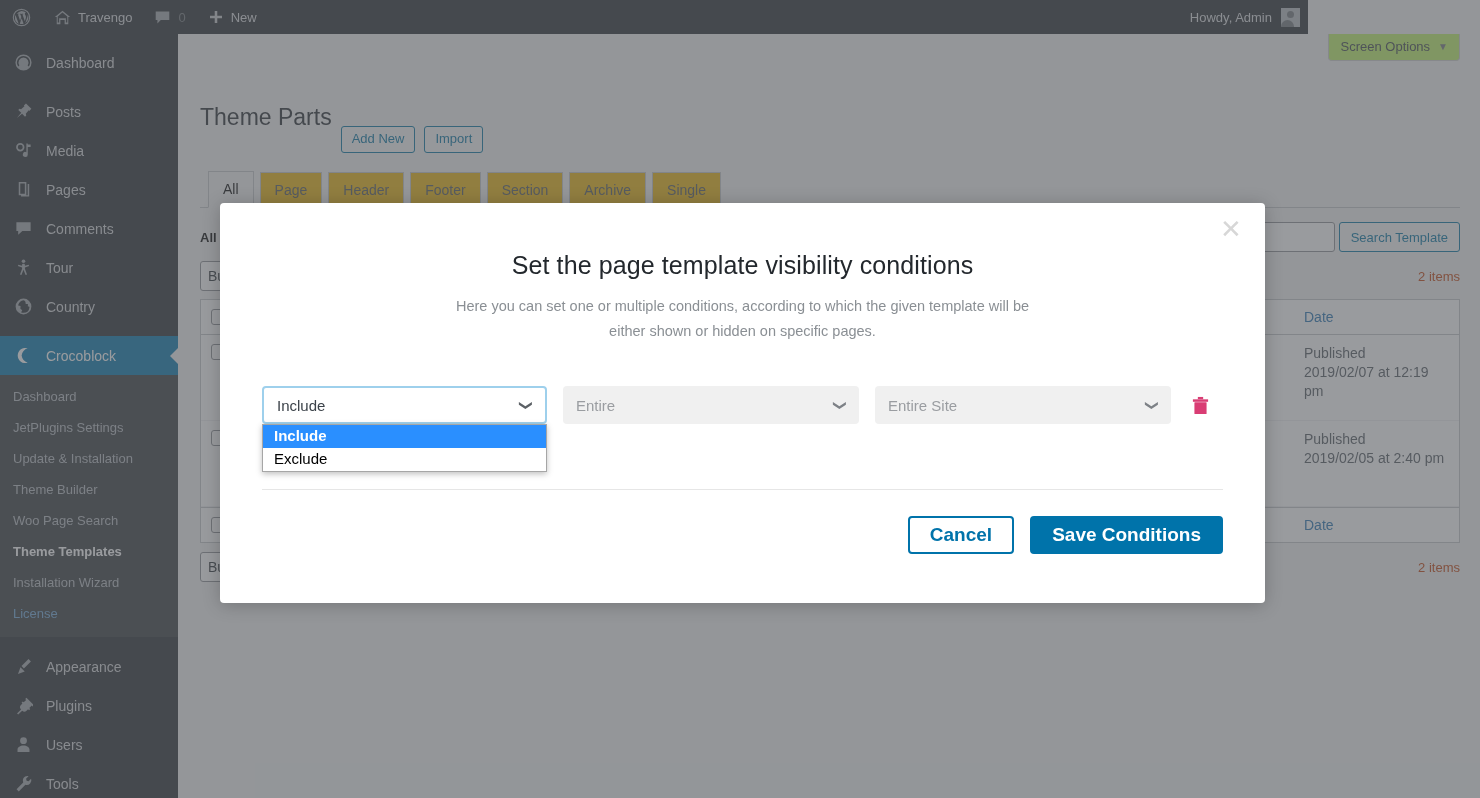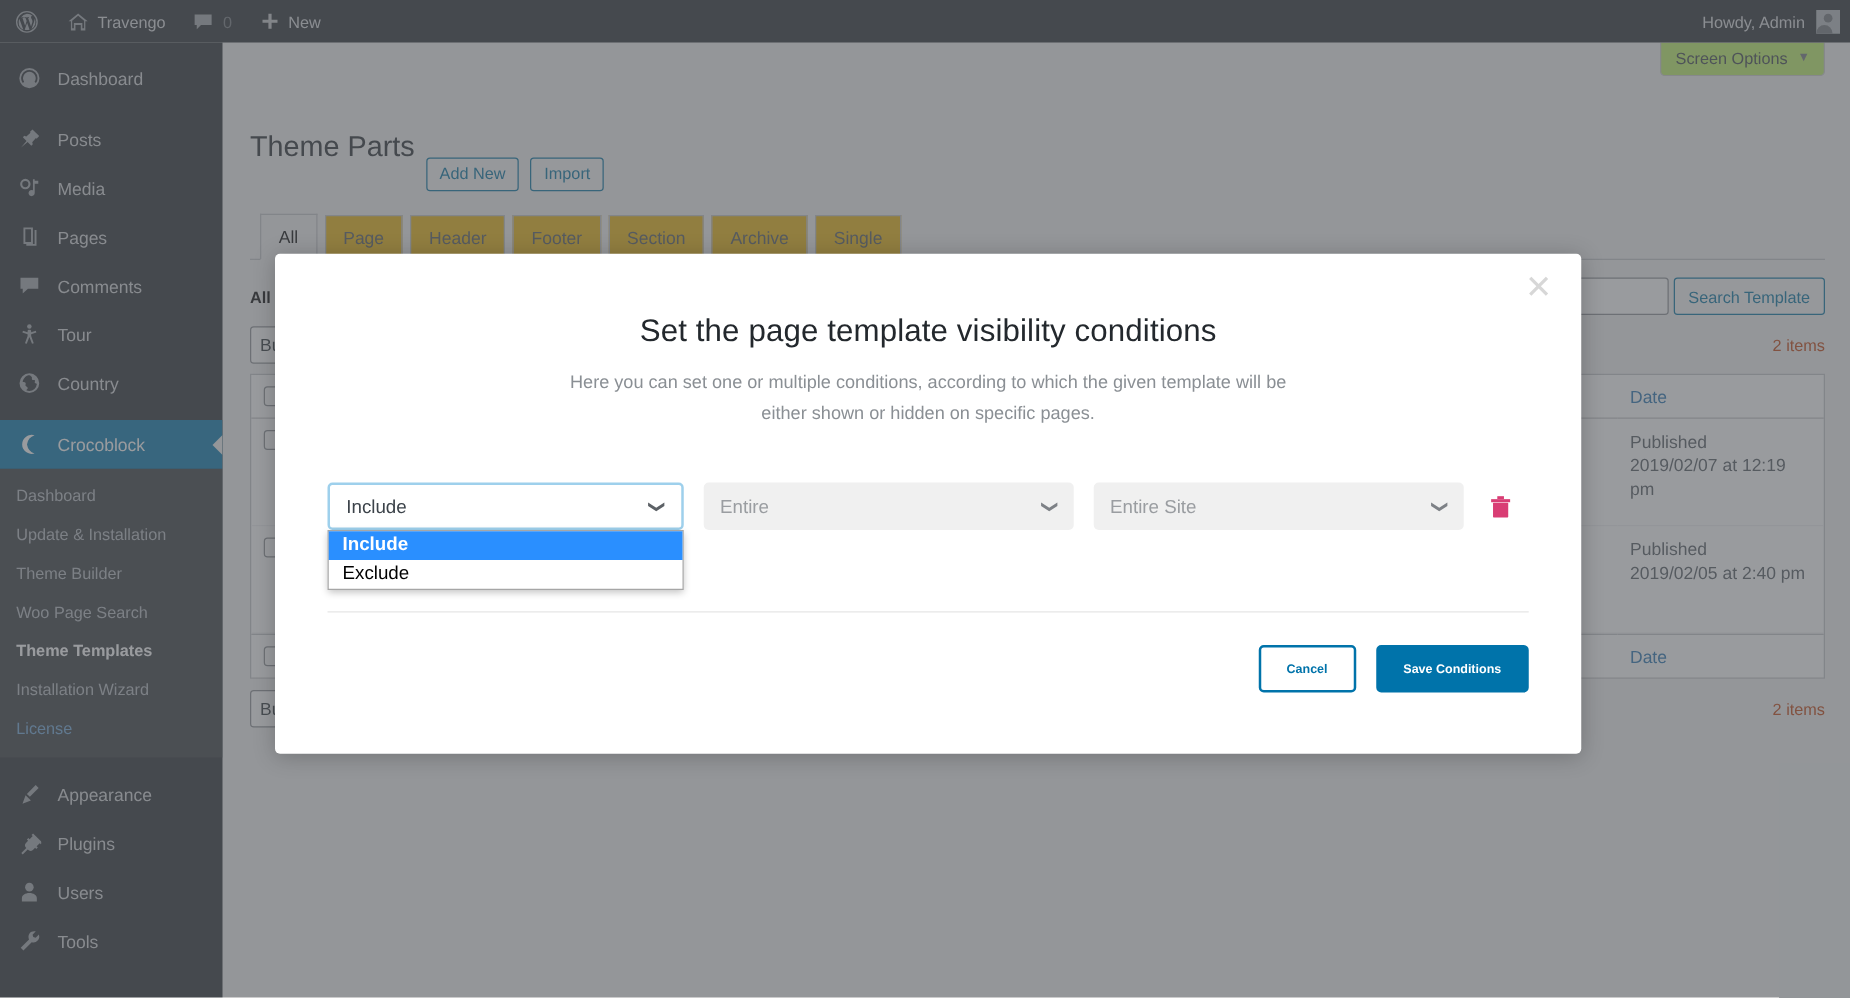--- a/index.html
+++ b/index.html
@@ -5,21 +5,21 @@
   * { box-sizing: border-box; margin: 0; padding: 0; }
   html, body {
     width: 1480px; height: 798px;
     font-family: "Liberation Sans", sans-serif;
     background: #f1f1f1; overflow: hidden;
   }
   body { position: relative; }
 
   
   #adminbar {
-    position: absolute; top: 0; left: 0; width: 1480px; height: 34px;
+    position: absolute; top: 0; left: 0; width: 1308px; height: 34px;
     background: #23282d; color: #eee; z-index: 60;
     display: flex; align-items: center; font-size: 13px;
   }
   .ab-item {
     display: flex; align-items: center; gap: 7px;
     height: 34px; padding: 0 11px; color: #d8dade; white-space: nowrap;
   }
   .ab-item .lbl { font-size: 13px; }
   .ab-spacer { flex: 1; }
   .wp-logo-ic { width: 21px; height: 21px; display:block; }
@@ -179,21 +179,21 @@
     position:absolute; left: 42px; top: 80px; width: 285px;
     background:#fff; border: 1px solid #a6a6a6; z-index: 130;
     box-shadow: 0 2px 6px rgba(0,0,0,0.25);
   }
   .dd-opt { font-size: 15px; padding: 1px 0 2px 11px; color:#000; line-height: 20px; }
   .dd-opt.sel-hl { background:#2a8fff; color:#fff; font-weight: 600; }
   .trash-btn { display:flex; align-items:center; justify-content:center; width: 26px; height: 34px; }
   .modal-divider { border-top: 1px solid #e6e6e6; margin: 65px 42px 0 42px; }
   .modal-actions { display:flex; justify-content:flex-end; gap: 16px; padding: 26px 42px 0 0; }
   .btn {
-    border-radius: 4px; font-size: 10px; font-weight: 600; height: 38px;
+    border-radius: 4px; font-size: 19px; font-weight: 600; height: 38px;
     display:flex; align-items:center; justify-content:center; padding: 0 20px;
   }
   .btn-cancel { background:#fff; border: 2px solid #0073aa; color:#0073aa; min-width: 78px; }
   .btn-save { background:#0073aa; border: 2px solid #0073aa; color:#fff; }
 </style>
 </head>
 <body>
 
 <div id="adminbar">
   <div class="ab-item">
@@ -310,20 +310,21 @@
     <span class="mi-ico">
       <svg class="ico-svg" width="19" height="19" viewBox="0 0 20 20" fill="currentColor">
           <path d="M14.4 2.4a8 8 0 1 0 0 15.2A9.6 9.6 0 0 1 8 10a9.6 9.6 0 0 1 6.4-7.6z"></path>
         </svg>
     </span>
     <span>Crocoblock</span>
   </div>
 
   <div class="submenu">
     <a class="smi">Dashboard</a>
+    <a class="smi">JetPlugins Settings</a>
     <a class="smi">Update &amp; Installation</a>
     <a class="smi">Theme Builder</a>
     <a class="smi">Woo Page Search</a>
     <a class="smi cur">Theme Templates</a>
     <a class="smi">Installation Wizard</a>
     <a class="smi link-blue">License</a>
   </div>
 
   <div class="mi sep-top">
     <span class="mi-ico">

